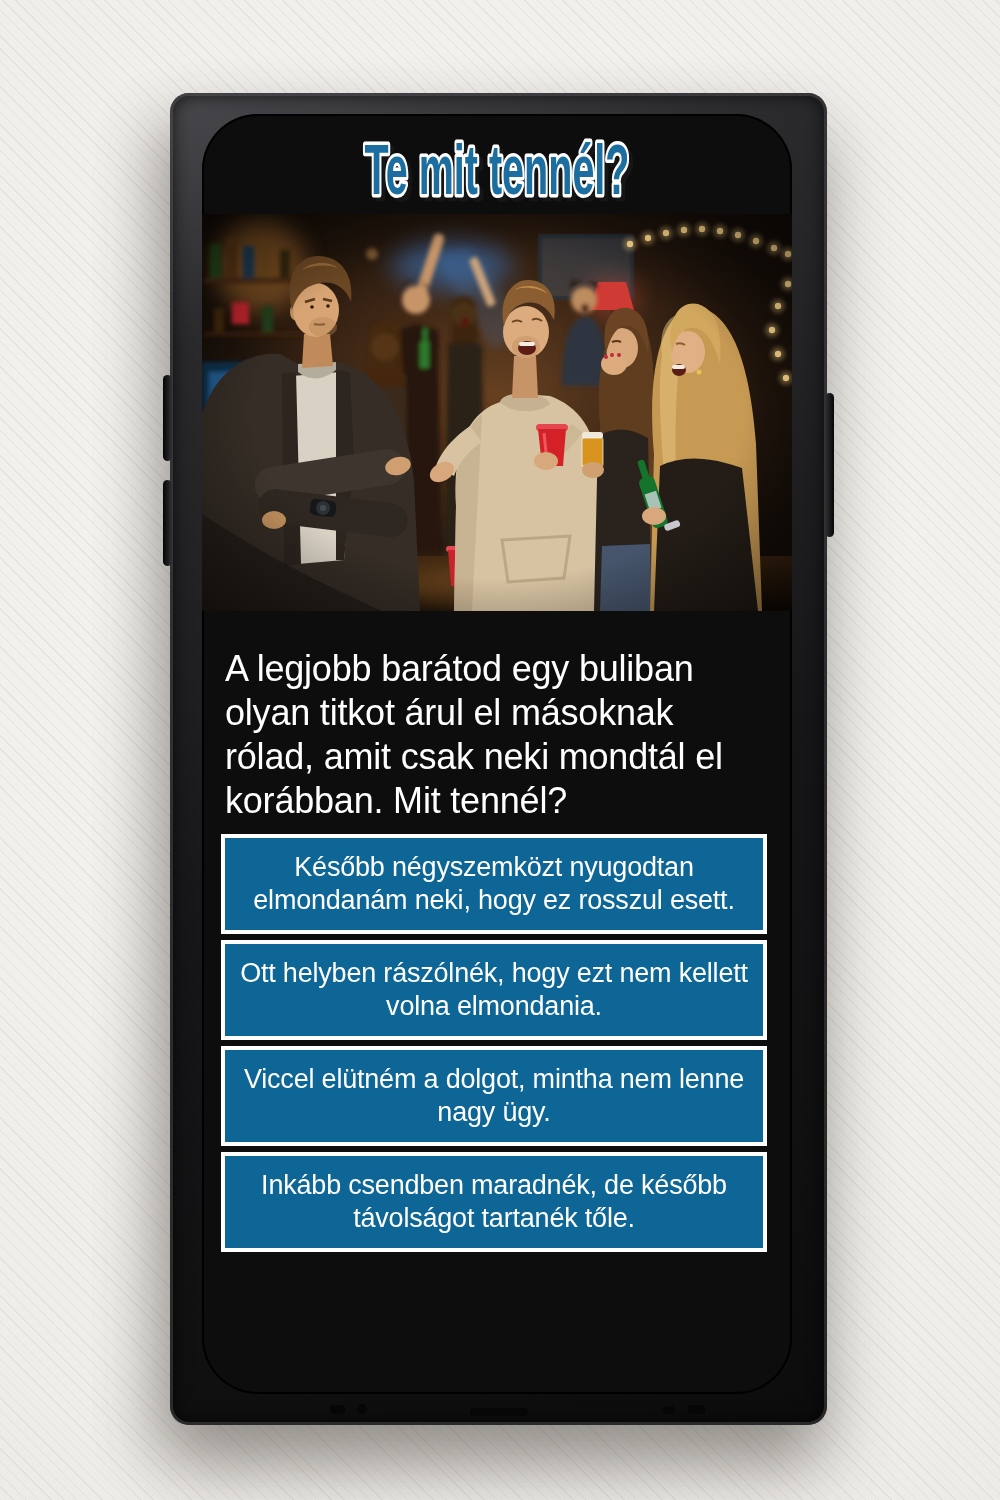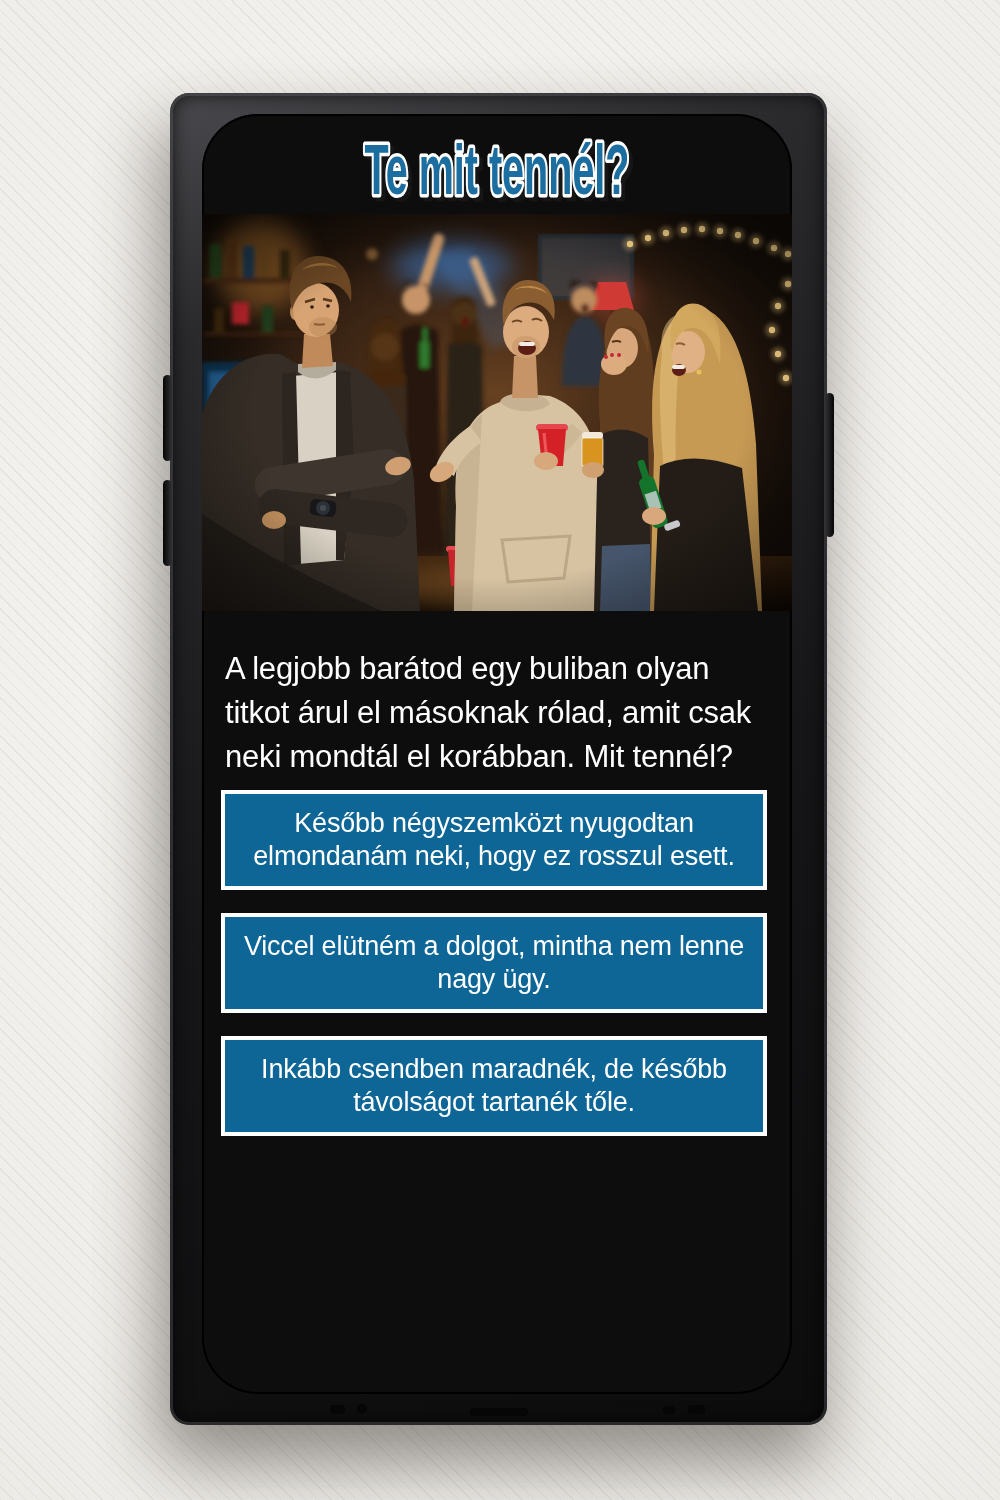--- a/index.html
+++ b/index.html
@@ -47,24 +47,24 @@
 
   
   .title-wrap { height:100px; }
   .title-svg  { display:block; width:590px; height:100px; }
 
   .photo { position:relative; width:590px; height:397px; background:#150e09; }
   .photo svg { display:block; width:590px; height:397px; }
 
   .question {
     margin:36px 20px 0 23px;
-    color:#ffffff; font-size:31px; line-height:44px; letter-spacing:-0.2px;
-  }
-
-  .answers { margin:11px 22px 0 19px; display:flex; flex-direction:column; gap:23px; }
+    color:#ffffff; font-size:36px; line-height:44px; letter-spacing:-0.2px;
+  }
+
+  .answers { margin:11px 22px 0 19px; display:flex; flex-direction:column; gap:6px; }
   .answer {
     box-sizing:border-box; width:546px; height:100px;
     border:4px solid #ffffff; background:#0d6696; color:#ffffff;
     font-family:"Liberation Sans", sans-serif;
     font-size:27px; line-height:33px; letter-spacing:-0.2px;
     padding:0 9px; display:flex; align-items:center; justify-content:center;
     text-align:center; cursor:pointer;
   }
 </style>
 </head>
@@ -312,19 +312,20 @@
 
           <rect width="590" height="397" fill="url(#vig)"></rect>
           <path d="M0,397 L0,300 C60,340 120,370 180,397 Z" fill="#000000" opacity=".3"></path>
         </svg>
       </div>
 
       <p class="question">A legjobb barátod egy buliban olyan titkot árul el másoknak rólad, amit csak neki mondtál el korábban. Mit tennél?</p>
 
       <div class="answers">
         <button class="answer">Később négyszemközt nyugodtan elmondanám neki, hogy ez rosszul esett.</button>
+        <button class="answer">Ott helyben rászólnék, hogy ezt nem kellett volna elmondania.</button>
         <button class="answer">Viccel elütném a dolgot, mintha nem lenne nagy ügy.</button>
         <button class="answer">Inkább csendben maradnék, de később távolságot tartanék tőle.</button>
       </div>
 
     </div>
   </div>
 </div>
 
 </body></html>

